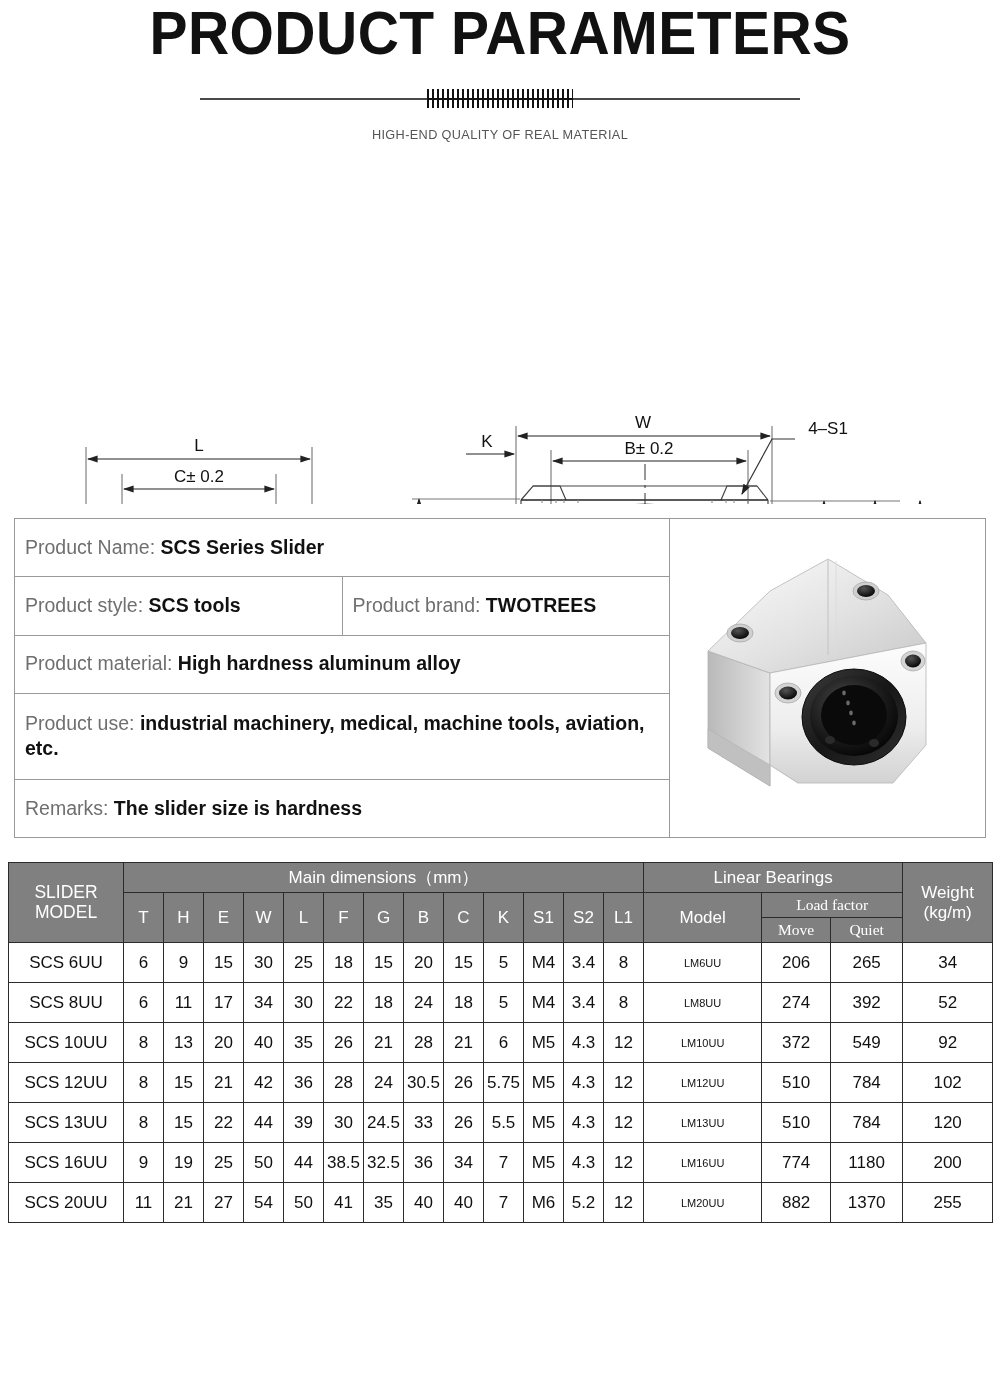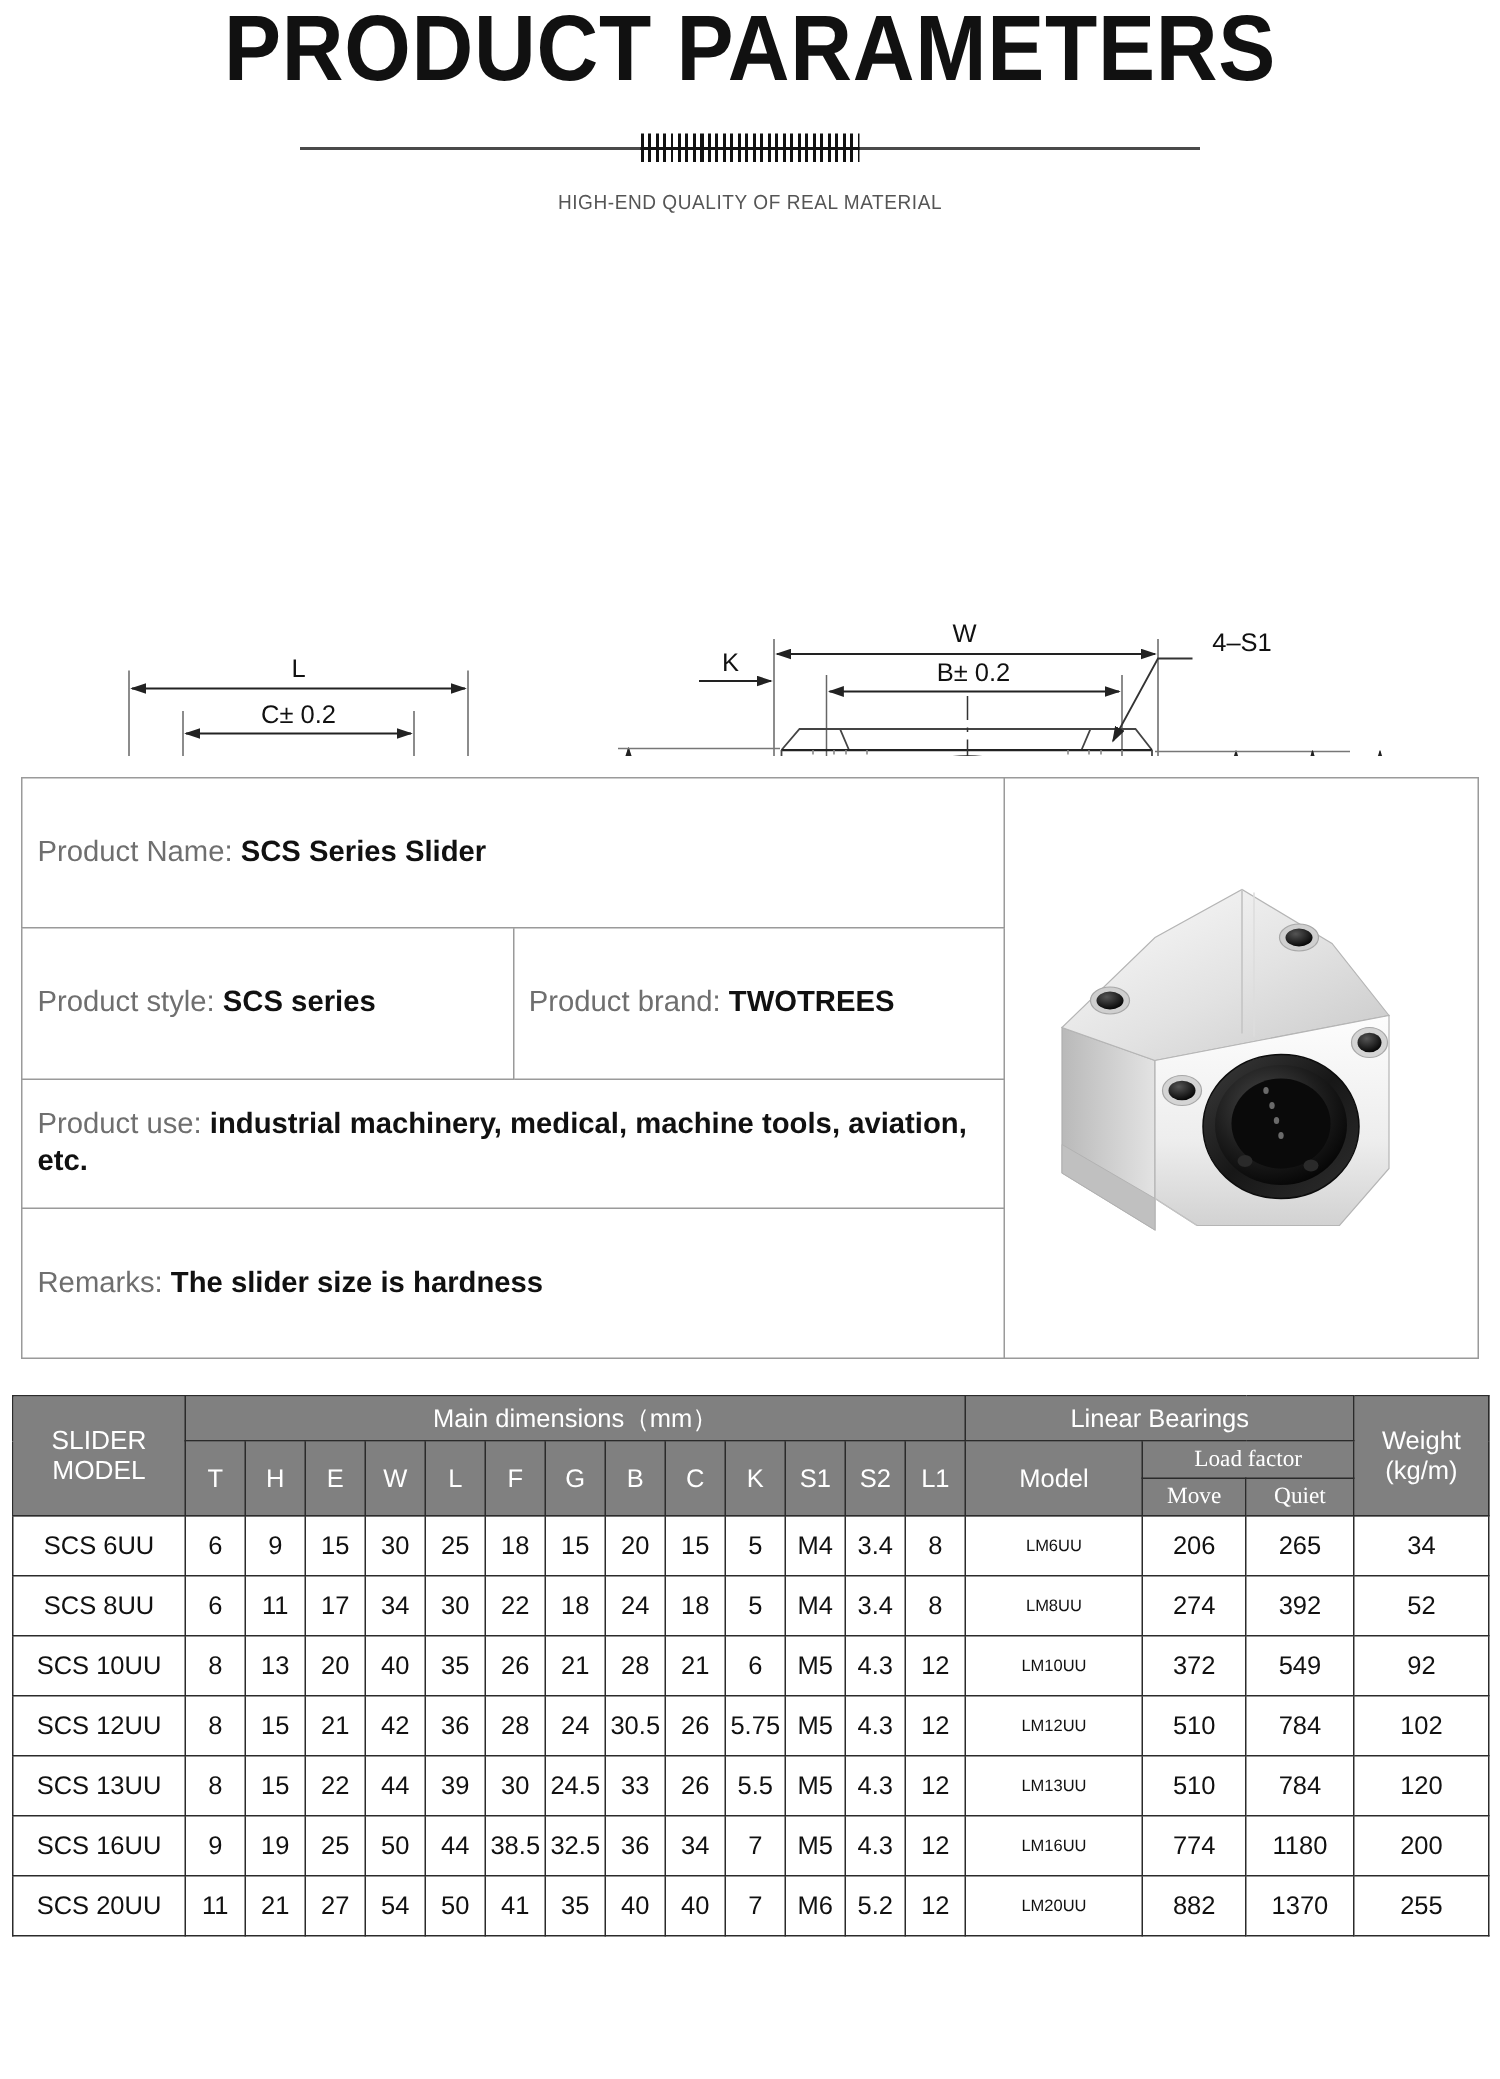--- a/index.html
+++ b/index.html
@@ -41,21 +41,21 @@
   .subtitle {
     margin-top: 18px; font-size: 13.5px; letter-spacing: 0.4px;
     color: #555; transform: scaleX(0.94);
   }
 
   
   .drawings { position: relative; width: 1000px; height: 340px; margin-top: 22px; }
   .drawings svg { display: block; }
 
   
-  .mid { display: flex; margin: 14px 14px 0 14px; height: 388px; }
+  .mid { display: flex; margin: 14px 14px 0 14px; height: 320px; }
   .info-table {
     width: 656px; border-collapse: collapse;
     border: 1px solid #9a9a9a; table-layout: fixed;
   }
   .info-table td {
     border: 1px solid #9a9a9a;
     padding: 6px 10px;
     font-size: 19.5px; line-height: 1.32;
     vertical-align: middle;
   }
@@ -252,25 +252,31 @@
       <tbody>
           <tr>
         <td colspan="2">
           <span class="lbl">Product Name:</span>
           <span class="val">SCS Series Slider</span>
         </td>
       </tr>
       <tr>
         <td style="width:50%">
           <span class="lbl">Product style:</span>
-          <span class="val">SCS series</span>
+          <span class="val">SCS tools</span>
         </td>
         <td>
           <span class="lbl">Product brand:</span>
           <span class="val">TWOTREES</span>
+        </td>
+      </tr>
+      <tr>
+        <td colspan="2">
+          <span class="lbl">Product material:</span>
+          <span class="val">High hardness aluminum alloy</span>
         </td>
       </tr>
       <tr>
         <td colspan="2" style="height:86px">
           <span class="lbl">Product use:</span>
           <span class="val">industrial machinery, medical, machine tools, aviation, etc.</span>
         </td>
       </tr>
       <tr>
         <td colspan="2">

